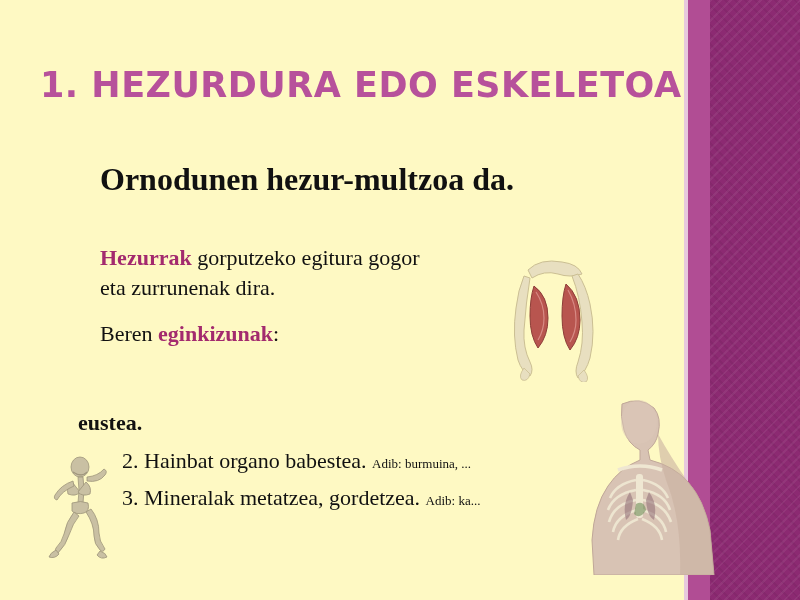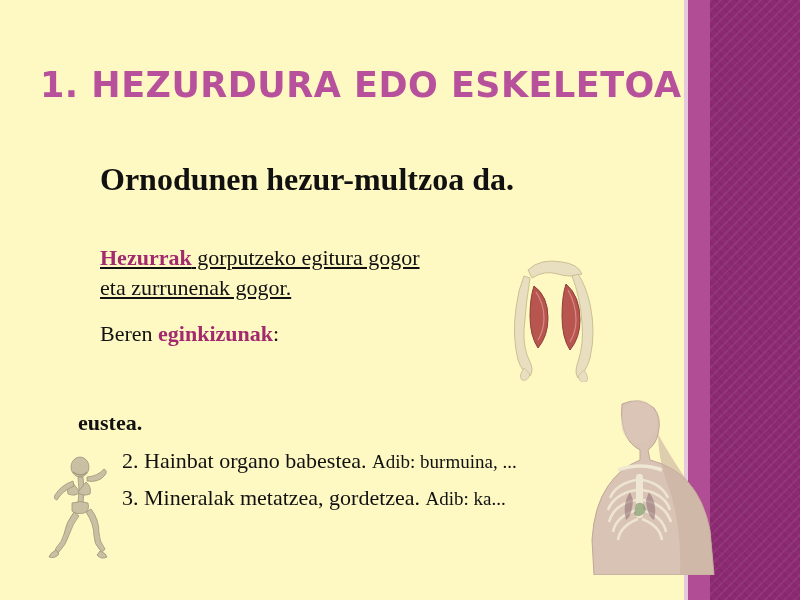--- a/index.html
+++ b/index.html
@@ -80,37 +80,36 @@
     line-height: 1.35;
   }
   .lead {
     font-weight: bold;
     font-size: 32px;
     margin: 0 0 42px 0;
   }
   .para {
     margin: 0 0 16px 0;
     font-size: 22px;
-    text-decoration: underline;
   }
   .para2 {
     margin: 0 0 30px 0;
     font-size: 22px;
   }
   .accent {
     color: #a32a6e;
     font-weight: bold;
   }
   .list-item {
     margin: 0 0 8px 0;
     font-size: 22px;
     text-indent: 22px;
   }
   .small-note {
-    font-size: 19px;
+    font-size: 13px;
     color: #111111;
   }
   
   .img-muscles {
     position: absolute;
     left: 500px;
     top: 252px;
     width: 110px;
     height: 130px;
   }
@@ -141,21 +140,21 @@
   <div class="side-band-thin"></div>
 
   <div class="title">1. Hezurdura edo eskeletoa</div>
 
   <div class="body">
 
     <p class="lead">Ornodunen hezur-multzoa da.</p>
 
     <p class="para">
       <span class="accent">Hezurrak</span><span> gorputzeko egitura gogor</span><br>
-      <span>eta zurrunenak gogor.</span>
+      <span>eta zurrunenak dira.</span>
     </p>
 
     <p class="para2">
       <span>Beren </span><span class="accent">eginkizunak</span><span>:</span>
     </p>
 
     <p class="list-item">
       <br>
       <span style="display:inline-block;text-indent:0;margin-left:-22px;font-weight:bold;">eustea.</span>
     </p>

